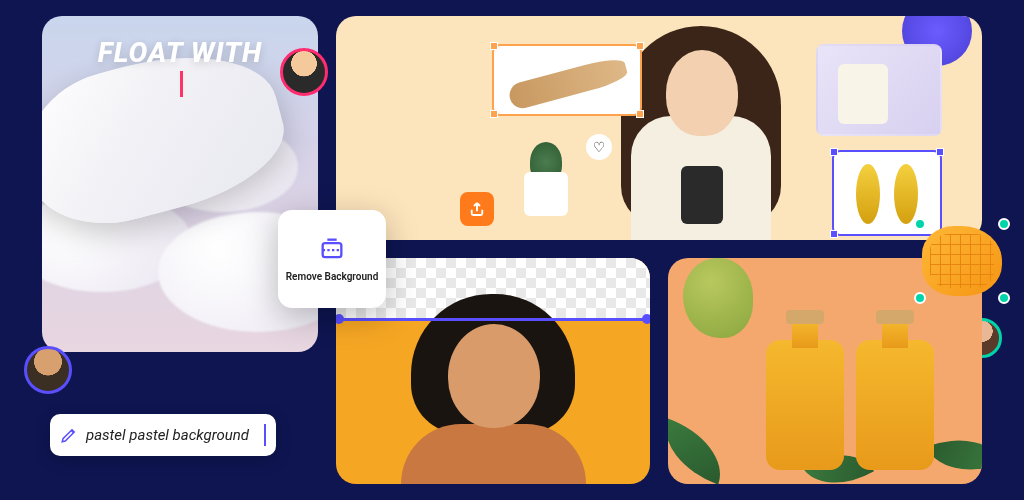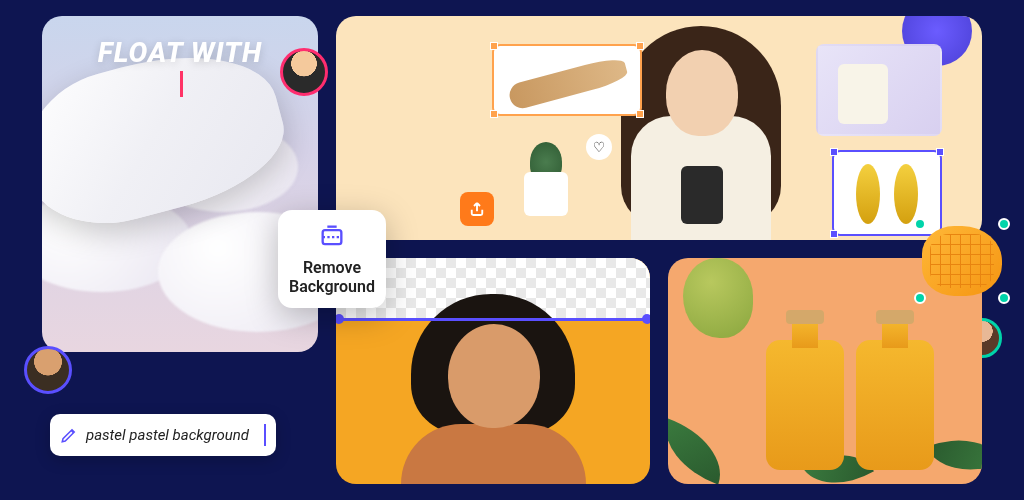--- a/index.html
+++ b/index.html
@@ -49,21 +49,21 @@
 .plant-leaf{position:absolute;top:6px;left:24px;width:32px;height:40px;background:radial-gradient(circle,#4a7c4e,#2e5a32);border-radius:50% 50% 40% 40%}
 .earring-sel{right:40px;top:134px;width:110px;height:86px;border:2px solid #5a4fff;border-radius:8px}
 .earring{position:absolute;width:24px;height:60px;top:12px;background:linear-gradient(180deg,#f4d03f,#d4a00f);border-radius:50%}
 .e1{left:22px}.e2{right:22px}
 .fav-btn{position:absolute;left:250px;top:118px;width:26px;height:26px;background:#fff;border-radius:50%;display:flex;align-items:center;justify-content:center;font-size:14px;color:#333}
 .share-btn{position:absolute;left:124px;bottom:14px;width:34px;height:34px;background:#ff7a1a;border-radius:8px;display:flex;align-items:center;justify-content:center}
 
 
 .tool-card{position:absolute;left:278px;top:210px;width:108px;height:98px;background:#fff;border-radius:14px;box-shadow:0 8px 32px rgba(0,0,0,.25);display:flex;flex-direction:column;align-items:center;justify-content:center;gap:8px;z-index:10}
 .tool-icon{width:28px;height:28px}
-.tool-label{font-size:16px;font-weight:600;color:#222;text-align:center;line-height:1.2}
+.tool-label{font-size:10px;font-weight:600;color:#222;text-align:center;line-height:1.2}
 
 
 .panel-bm{position:absolute;left:336px;top:258px;width:314px;height:226px;border-radius:20px;background:#f5a623;overflow:hidden}
 .checker{position:absolute;top:0;left:0;right:0;height:62px;background-image:linear-gradient(45deg,#e8e8e8 25%,transparent 25%),linear-gradient(-45deg,#e8e8e8 25%,transparent 25%),linear-gradient(45deg,transparent 75%,#e8e8e8 75%),linear-gradient(-45deg,transparent 75%,#e8e8e8 75%);background-size:20px 20px;background-position:0 0,0 10px,10px -10px,-10px 0;background-color:#fff}
 .progress{position:absolute;top:60px;left:0;right:0;height:3px;background:#5a4fff;z-index:2}
 .progress::before,.progress::after{content:"";position:absolute;width:10px;height:10px;background:#5a4fff;border-radius:50%;top:-4px}
 .progress::before{left:-2px}.progress::after{right:-2px}
 .woman{position:absolute;top:36px;left:45px;width:225px;height:190px;z-index:1}
 .woman-hair{position:absolute;top:0;left:30px;width:164px;height:140px;background:#1a1410;border-radius:80px 80px 50px 50px}
 .woman-face{position:absolute;top:30px;left:67px;width:92px;height:104px;background:#d99b6a;border-radius:50% 50% 48% 48%}

